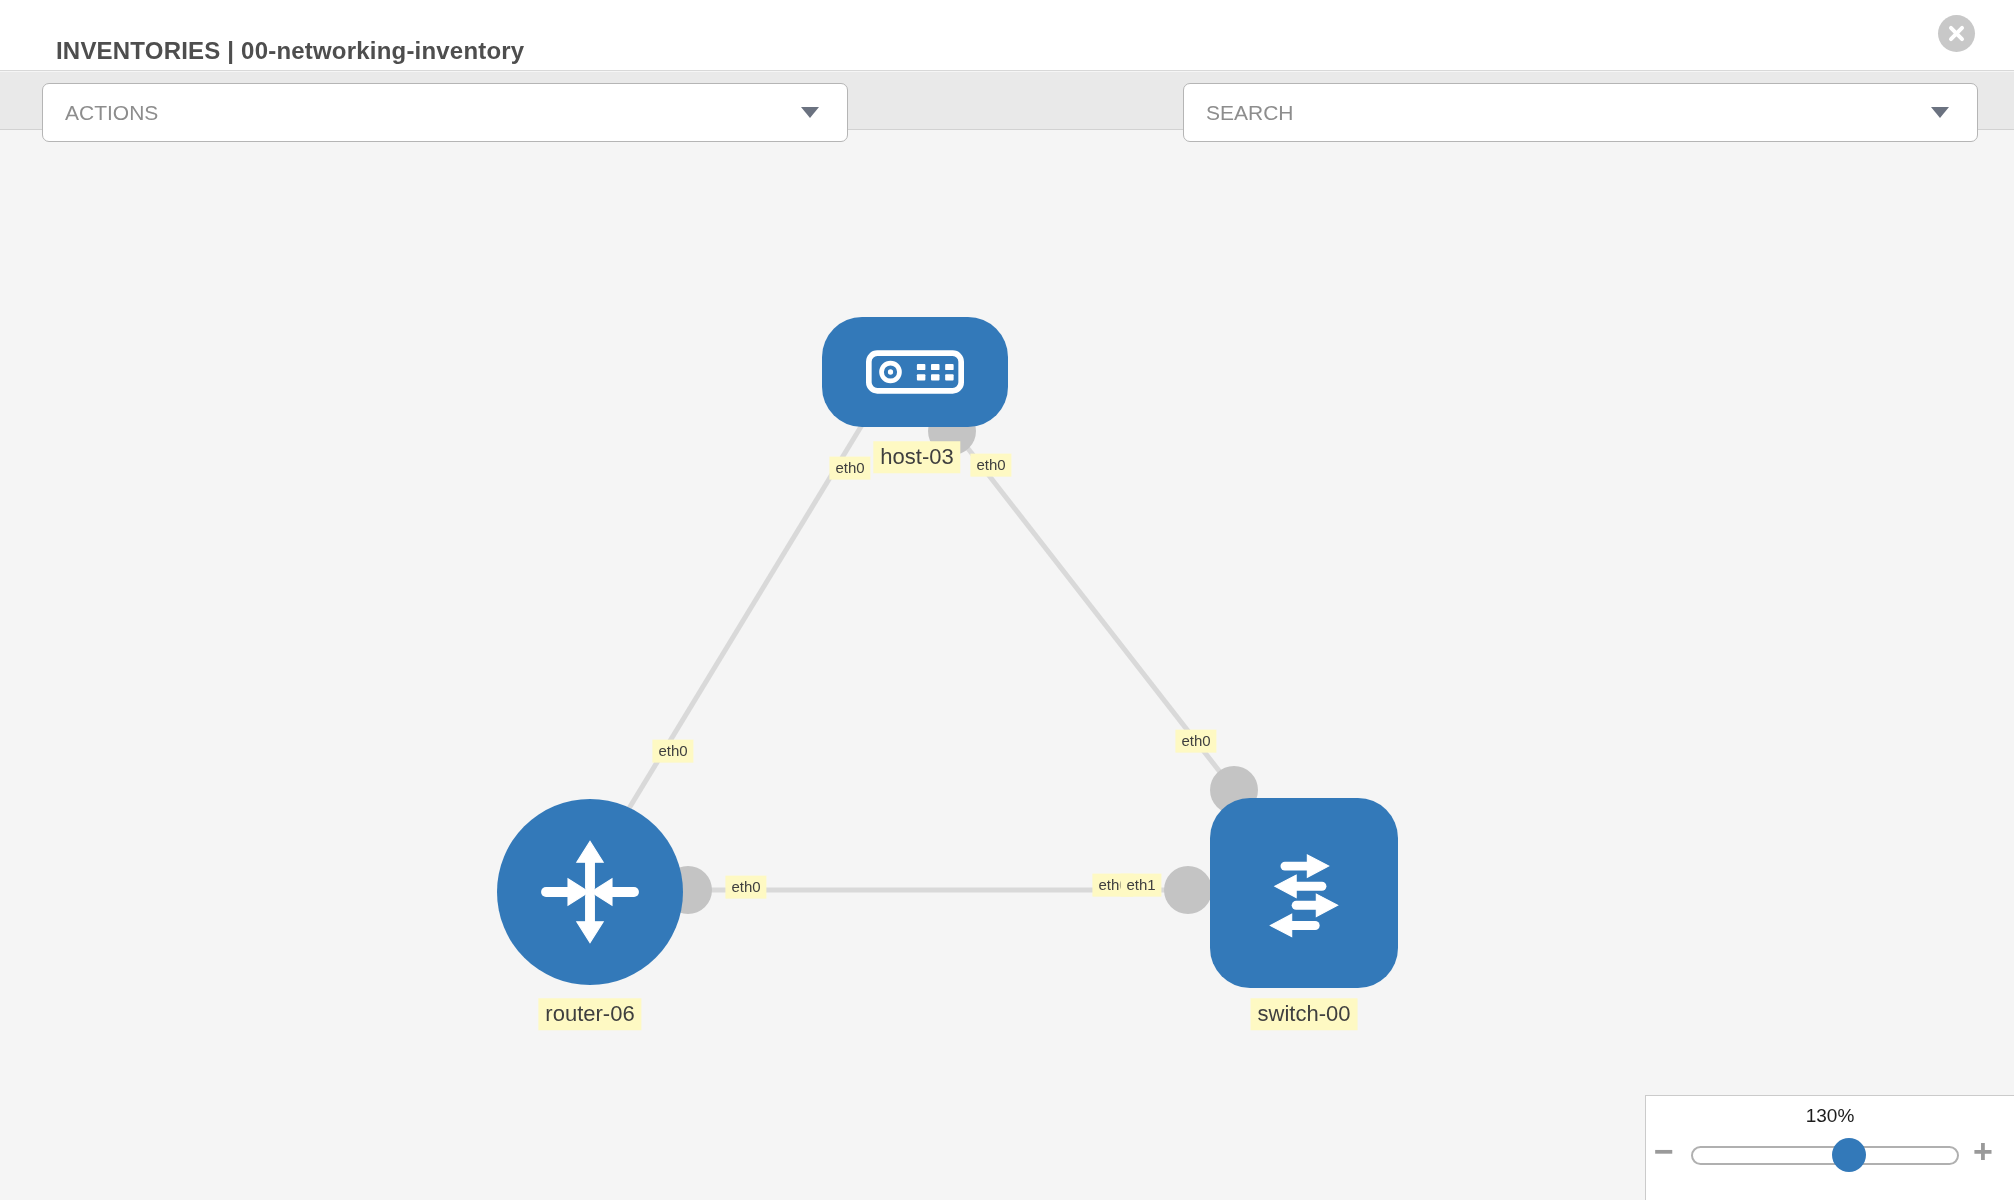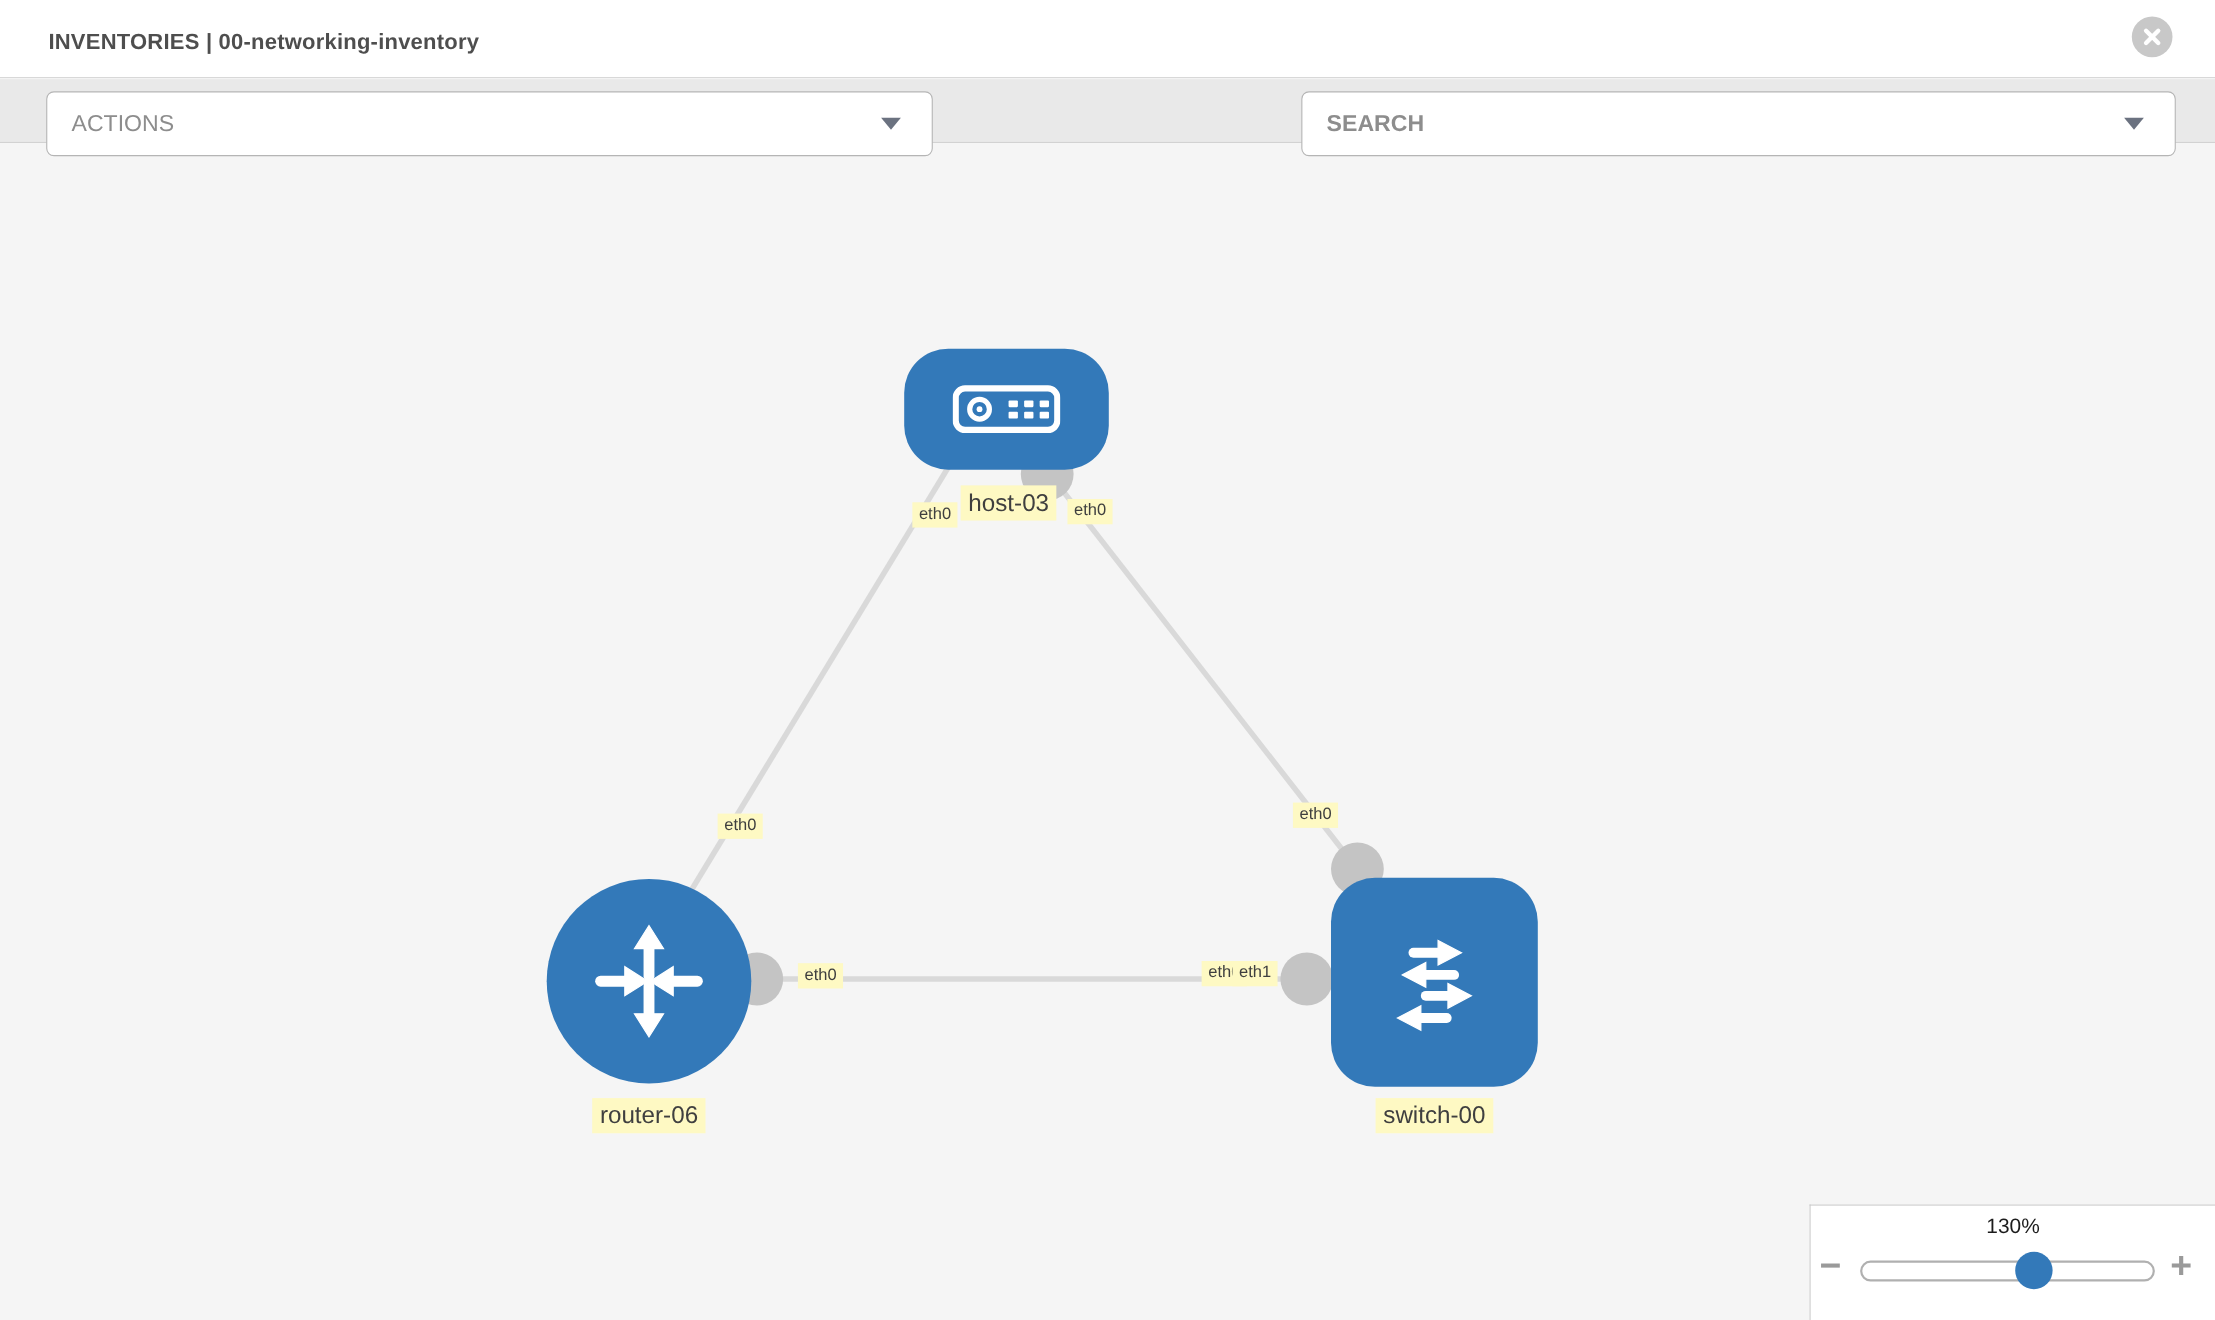--- a/index.html
+++ b/index.html
@@ -3,37 +3,37 @@
 <meta charset="utf-8">
 <style>
   html,body{margin:0;padding:0;}
   body{width:2014px;height:1200px;overflow:hidden;background:#f5f5f5;
        font-family:"Liberation Sans","DejaVu Sans",sans-serif;}
   .app{position:relative;width:2014px;height:1200px;background:#f5f5f5;}
 
   
   .hdr{position:absolute;left:0;top:0;width:2014px;height:71px;background:#fff;
        border-bottom:1px solid #d8d8d8;box-sizing:border-box;}
-  .hdr h1{position:absolute;left:40px;top:50%;transform:translateY(-50%);margin:4px;
-       font-size:20px;font-weight:700;color:#4e4e4e;letter-spacing:.2px;}
+  .hdr h1{position:absolute;left:40px;top:50%;transform:translateY(-50%);margin:16px;
+       font-size:24px;font-weight:700;color:#4e4e4e;letter-spacing:.2px;}
   .close-btn{position:absolute;right:39px;top:15px;width:37px;height:37px;border-radius:50%;
        background:#c8c8c8;display:flex;align-items:center;justify-content:center;cursor:pointer;}
   .close-btn svg{width:19px;height:19px;}
 
   
   .toolbar{position:absolute;left:0;top:72px;width:2014px;height:58px;background:#e9e9e9;
        border-bottom:1px solid #d2d2d2;box-sizing:border-box;}
   .select{position:absolute;top:11px;height:59px;background:#fff;border:1px solid #b5b5b5;
        border-radius:7px;box-sizing:border-box;display:flex;align-items:center;
        padding:0 28px 0 22px;color:#8d8d8d;font-size:21px;cursor:pointer;}
   .select .lbl{flex:1;}
   .caret{width:0;height:0;border-left:9px solid transparent;border-right:9px solid transparent;
        border-top:11px solid #6b7280;}
   .sel-actions{left:42px;width:806px;}
-  .sel-search{left:1183px;width:795px;font-weight:bold;}
+  .sel-search{left:1183px;width:795px;}
   .tool-icon{position:absolute;top:101px;width:32px;height:32px;color:#6b7280;cursor:pointer;}
   .tool-icon.wrench{left:1051px;}
   .tool-icon.key{left:1117px;}
 
   
   .canvas{position:absolute;left:0;top:154px;width:2014px;height:1046px;background:#f5f5f5;}
   svg.net{position:absolute;left:0;top:0;width:2014px;height:1200px;pointer-events:none;}
 
   .node{position:absolute;background:#3379b9;display:flex;align-items:center;justify-content:center;cursor:pointer;}
   .node-host{left:822px;top:317px;width:186px;height:110px;border-radius:40px;}

